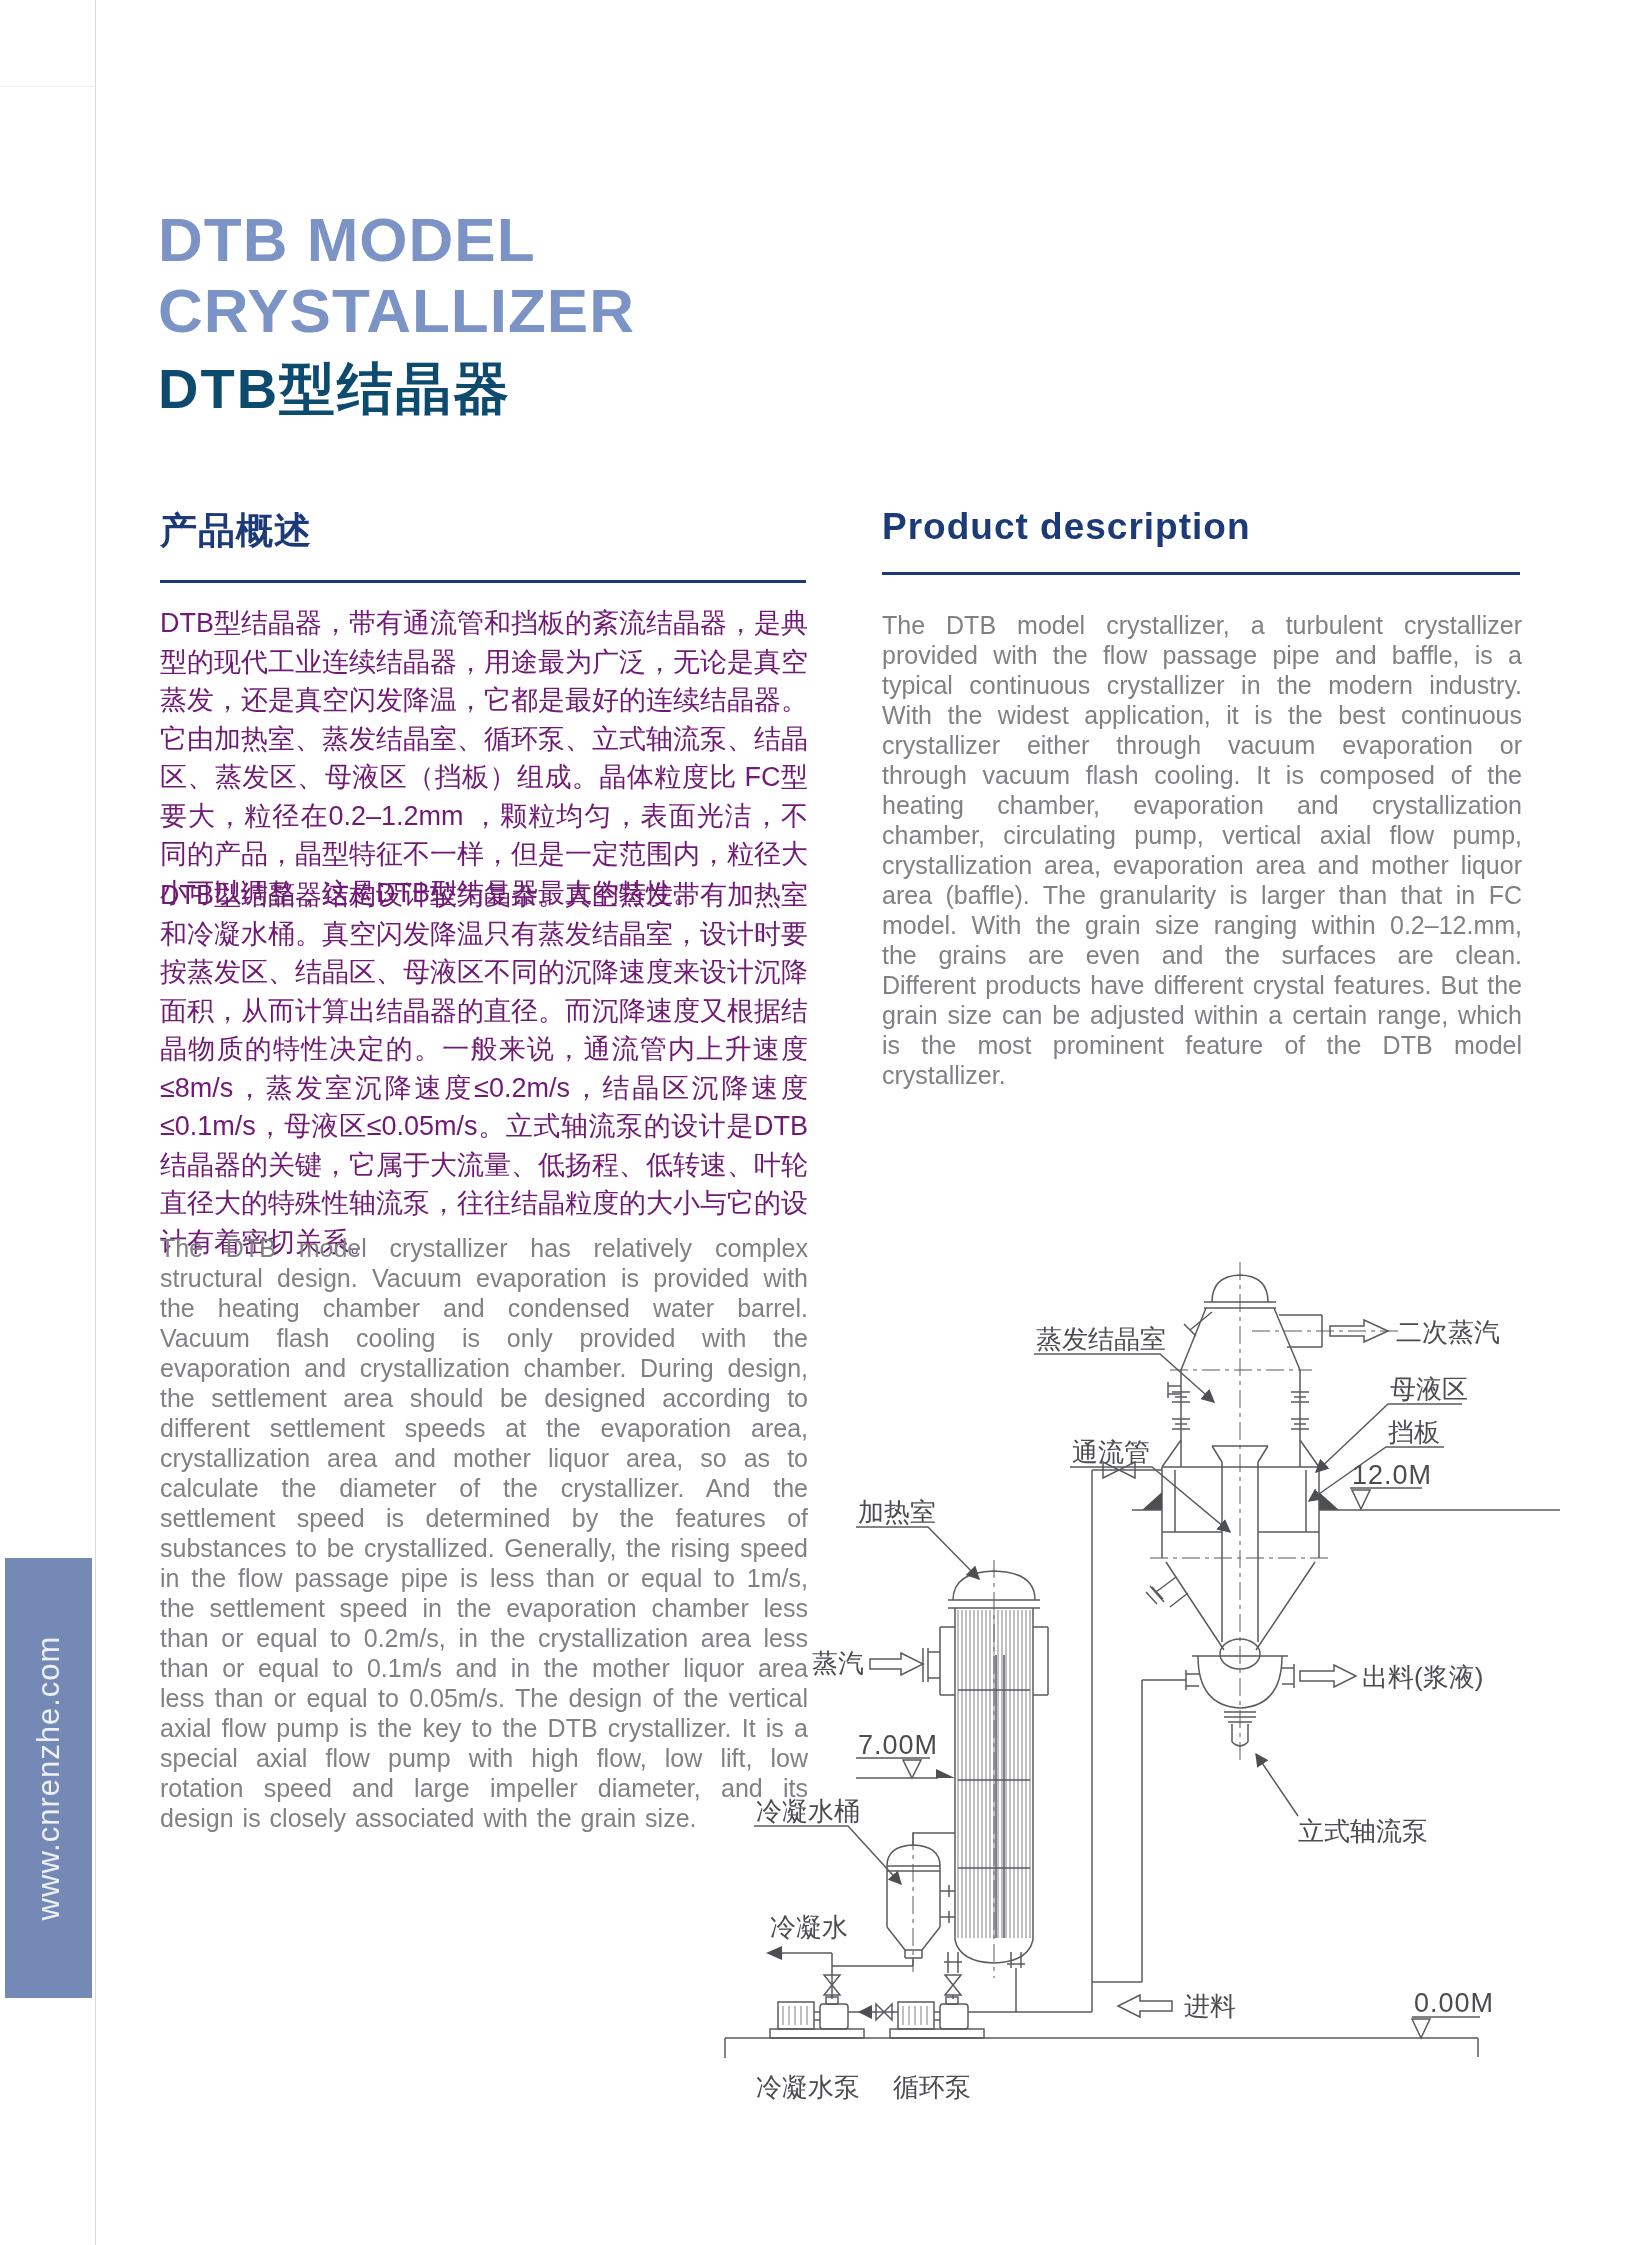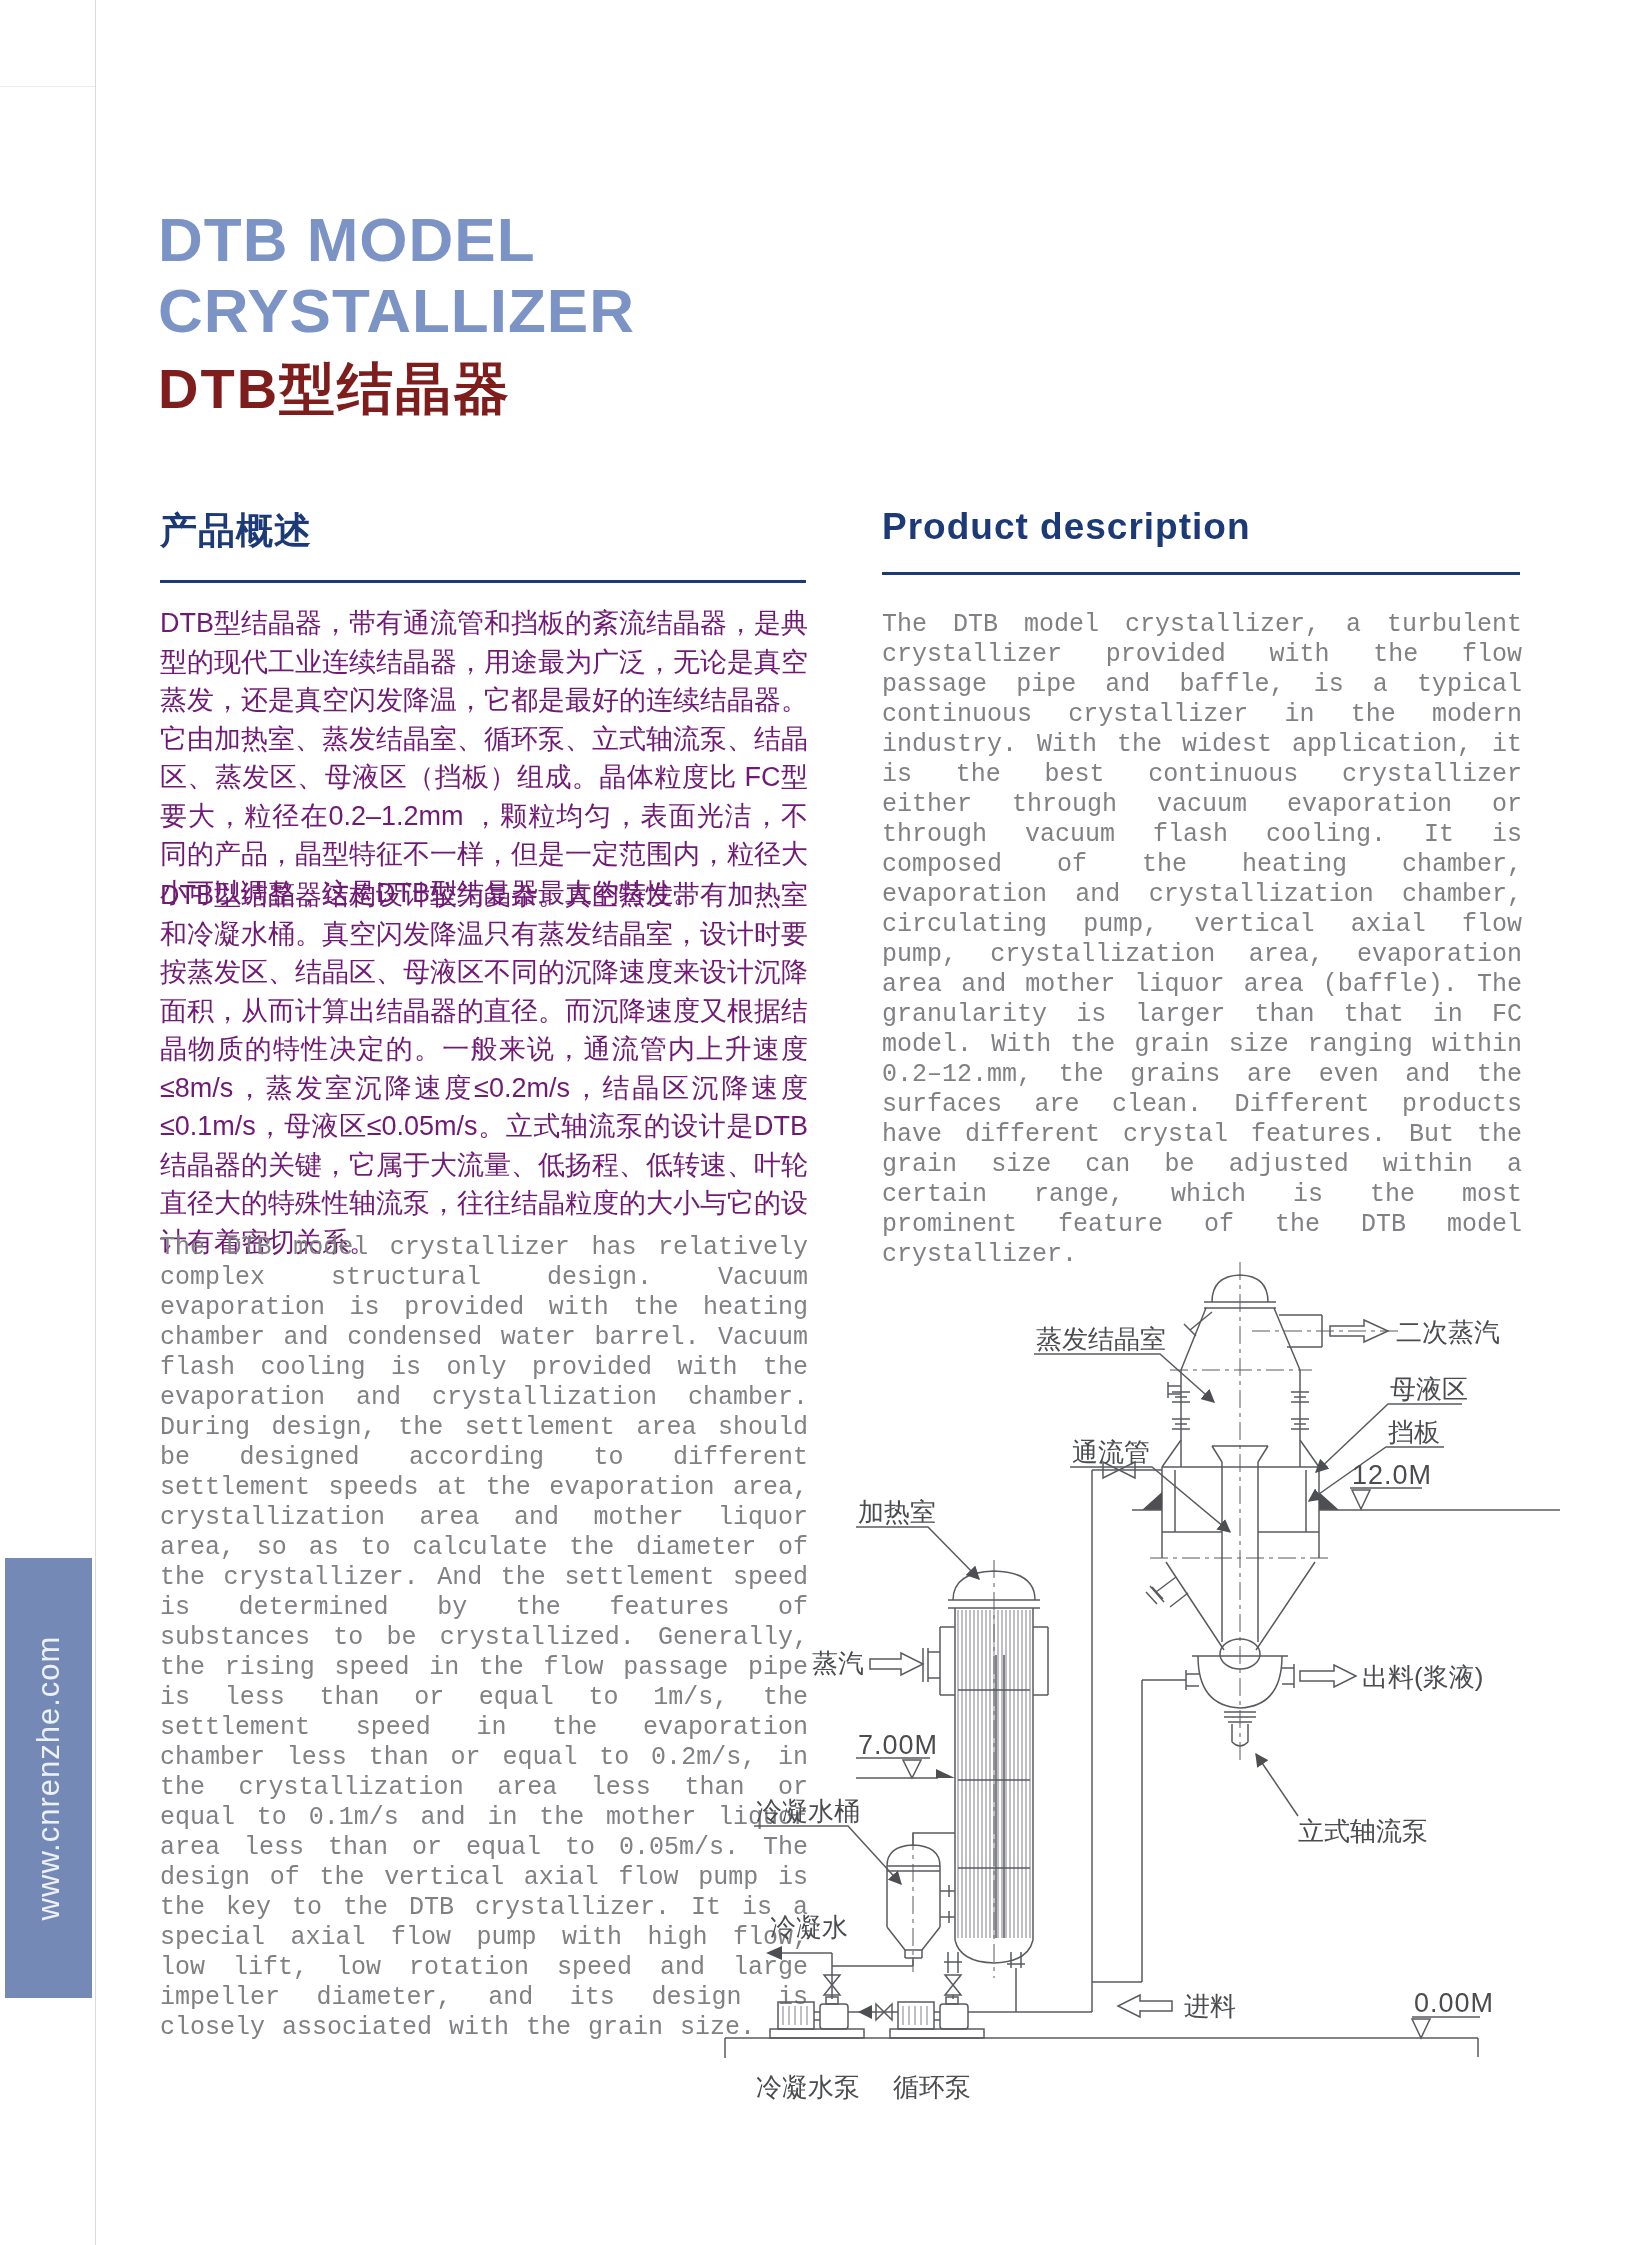--- a/index.html
+++ b/index.html
@@ -4,32 +4,32 @@
 <style>
   html,body{margin:0;padding:0;background:#ffffff;}
   #page{position:relative;width:1652px;height:2245px;background:#ffffff;overflow:hidden;
         font-family:"Liberation Sans","DejaVu Sans",sans-serif;}
   .page-edge{position:absolute;left:95px;top:0;width:1px;height:2245px;background:#dadada;}
   .page-edge-top{position:absolute;left:0;top:86px;width:95px;height:1px;background:#ececec;}
 
   
   #title-block{position:absolute;left:158px;top:204px;}
   .title-en{font-size:62px;line-height:71px;font-weight:bold;color:#7b93c5;letter-spacing:1px;}
-  .title-cn{margin-top:12px;font-size:56px;line-height:62px;font-weight:600;color:#7f1d1d;letter-spacing:2px;}
+  .title-cn{margin-top:12px;font-size:56px;line-height:62px;font-weight:600;color:#0c4a6e;letter-spacing:2px;}
 
   
   .col-head{position:absolute;top:506px;font-size:37px;font-weight:bold;color:#1d3a78;
             padding-bottom:24px;border-bottom:3px solid #1d3a78;letter-spacing:1px;}
   #head-left{left:160px;width:646px;}
   #head-right{left:882px;width:638px;}
 
   
   .cn-para{position:absolute;left:160px;width:648px;font-size:27px;line-height:38.5px;
            color:#701a75;text-align:justify;}
-  .en-para{font-size:25px;line-height:30px;color:#808184;text-align:justify;word-spacing:2px;font-family:Liberation Mono, monospace;}
+  .en-para{font-size:25px;line-height:30px;color:#808184;text-align:justify;word-spacing:2px;}
   #cn-p1{top:604px;}
   #cn-p2{top:876px;}
   #en-left{position:absolute;left:160px;width:648px;top:1210px;margin-top:23px;}
   #en-right{position:absolute;left:882px;width:640px;top:610px;}
 
   
   #diagram{position:absolute;left:700px;top:1240px;width:900px;height:880px;}
   .ln{stroke:#5a5b60;stroke-width:1.5;fill:none;stroke-linecap:butt;}
   .thin{stroke:#72737a;stroke-width:0.9;fill:none;}
   .cl{stroke:#5a5b60;stroke-width:1;fill:none;stroke-dasharray:18 5 4 5;}

